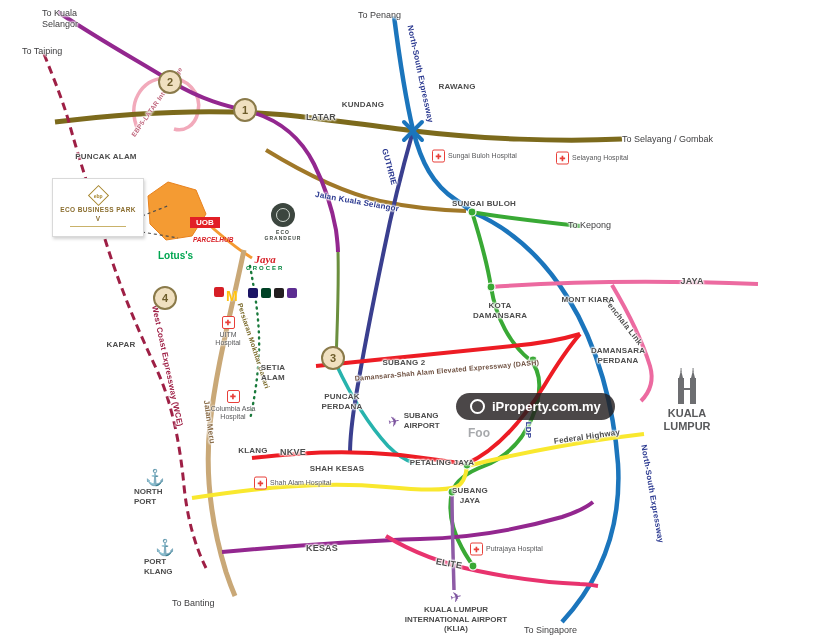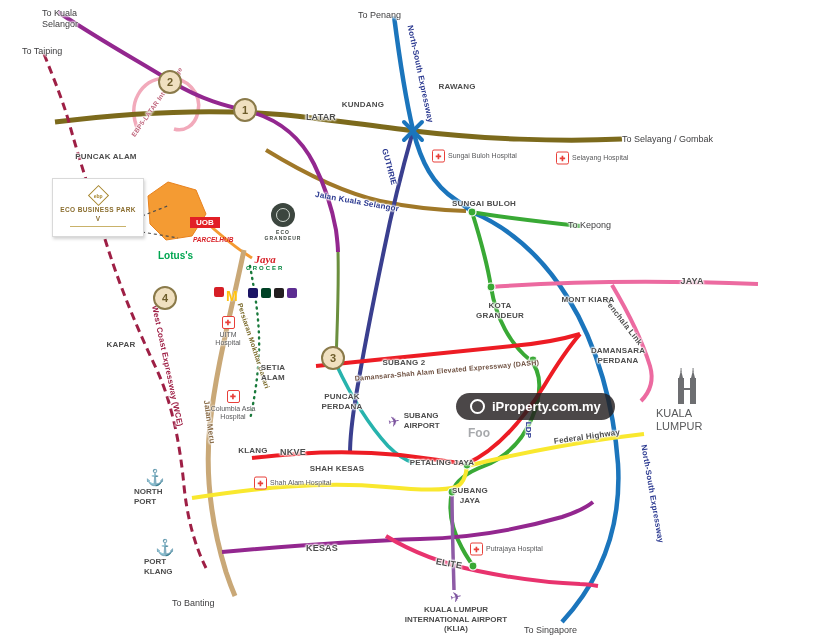--- a/index.html
+++ b/index.html
@@ -29,21 +29,21 @@
   .htxt{font-size:7px;color:#58595b;text-align:center;line-height:1.2;
         text-shadow:0 0 2px #fff,0 1px 2px #fff,0 -1px 2px #fff;}
   .port{position:absolute;display:flex;flex-direction:column;align-items:center;transform:translate(-50%,0);gap:1px;z-index:3;}
   .anchor{color:#f7941d;font-size:16px;line-height:1;}
   .ptxt{font-size:8px;font-weight:bold;color:#4d4d4d;text-align:left;line-height:1.2;}
   .plane{color:#7d55a0;font-size:14px;line-height:1;display:inline-block;transform:rotate(-12deg);}
   .airport{position:absolute;display:flex;align-items:center;gap:4px;transform:translate(0,-50%);z-index:3;}
   .atxt{font-size:8px;font-weight:bold;color:#4d4d4d;line-height:1.2;}
   .klia{position:absolute;display:flex;flex-direction:column;align-items:center;transform:translate(-50%,0);gap:1px;z-index:3;}
   .kl{position:absolute;display:flex;flex-direction:column;align-items:center;transform:translate(-50%,0);gap:3px;z-index:3;}
-  .kltxt{font-size:11px;font-weight:normal;color:#58595b;text-align:left;line-height:1.15;width:62px;}
+  .kltxt{font-size:11px;font-weight:bold;color:#58595b;text-align:center;line-height:1.15;width:62px;}
   .wm{position:absolute;left:456px;top:393px;height:27px;display:flex;align-items:center;gap:7px;
       background:rgba(35,31,32,.82);border-radius:15px;padding:0 14px;color:#fff;font-size:13px;font-weight:bold;z-index:6;}
   .wm-icon{width:11px;height:11px;border:2.5px solid #fff;border-radius:50%;}
   .foo{position:absolute;left:468px;top:426px;color:#a7a9ac;font-size:12px;font-weight:bold;z-index:6;}
   .ebp{position:absolute;left:52px;top:178px;width:90px;height:57px;background:#fff;border:1px solid #d9d9d9;
        box-shadow:1px 2px 3px rgba(0,0,0,.18);display:flex;flex-direction:column;align-items:center;
        justify-content:center;gap:3px;z-index:4;}
   .ebp-d{width:13px;height:13px;border:1.5px solid #a8872e;transform:rotate(45deg);
          display:flex;align-items:center;justify-content:center;}
   .ebp-d span{transform:rotate(-45deg);font-size:5px;color:#a8872e;font-weight:bold;}
@@ -156,21 +156,21 @@
   <span class="lbl" style="left:587px;top:437px;transform:translate(-50%,-50%) rotate(-8deg);">Federal Highway</span>
   <span class="lbl m9" style="left:692px;top:281px;">JAYA</span>
   <span class="lbl" style="left:623px;top:322px;transform:translate(-50%,-50%) rotate(52deg);">Penchala Link</span>
   <span class="lbl navy" style="left:528px;top:430px;transform:translate(-50%,-50%) rotate(90deg);">LDP</span>
   <span class="lbl pinkish" style="left:157px;top:102px;transform:translate(-50%,-50%) rotate(-55deg);">EBP5-LATAR Interchange</span>
 
   <span class="lbl" style="left:106px;top:157px;">PUNCAK ALAM</span>
   <span class="lbl" style="left:457px;top:87px;">RAWANG</span>
   <span class="lbl" style="left:363px;top:105px;text-align:center;">KUNDANG</span>
   <span class="lbl" style="left:484px;top:204px;">SUNGAI BULOH</span>
-  <div class="lbl wrap" style="left:466px;top:311px;width:72px;">KOTA GRANDEUR</div>
+  <div class="lbl wrap" style="left:466px;top:311px;width:72px;">KOTA DAMANSARA</div>
   <span class="lbl" style="left:588px;top:300px;">MONT KIARA</span>
   <div class="lbl wrap" style="left:584px;top:356px;width:74px;">DAMANSARA PERDANA</div>
   <span class="lbl" style="left:121px;top:345px;">KAPAR</span>
   <div class="lbl wrap" style="left:239px;top:373px;width:38px;">SETIA ALAM</div>
   <span class="lbl" style="left:404px;top:363px;">SUBANG 2</span>
   <div class="lbl wrap" style="left:308px;top:402px;width:56px;">PUNCAK PERDANA</div>
   <span class="lbl" style="left:253px;top:439px;margin-top:12px;">KLANG</span>
   <span class="lbl" style="left:337px;top:469px;">SHAH KESAS</span>
   <span class="lbl" style="left:442px;top:463px;">PETALING JAYA</span>
   <div class="lbl wrap" style="left:436px;top:496px;width:46px;">SUBANG JAYA</div>

